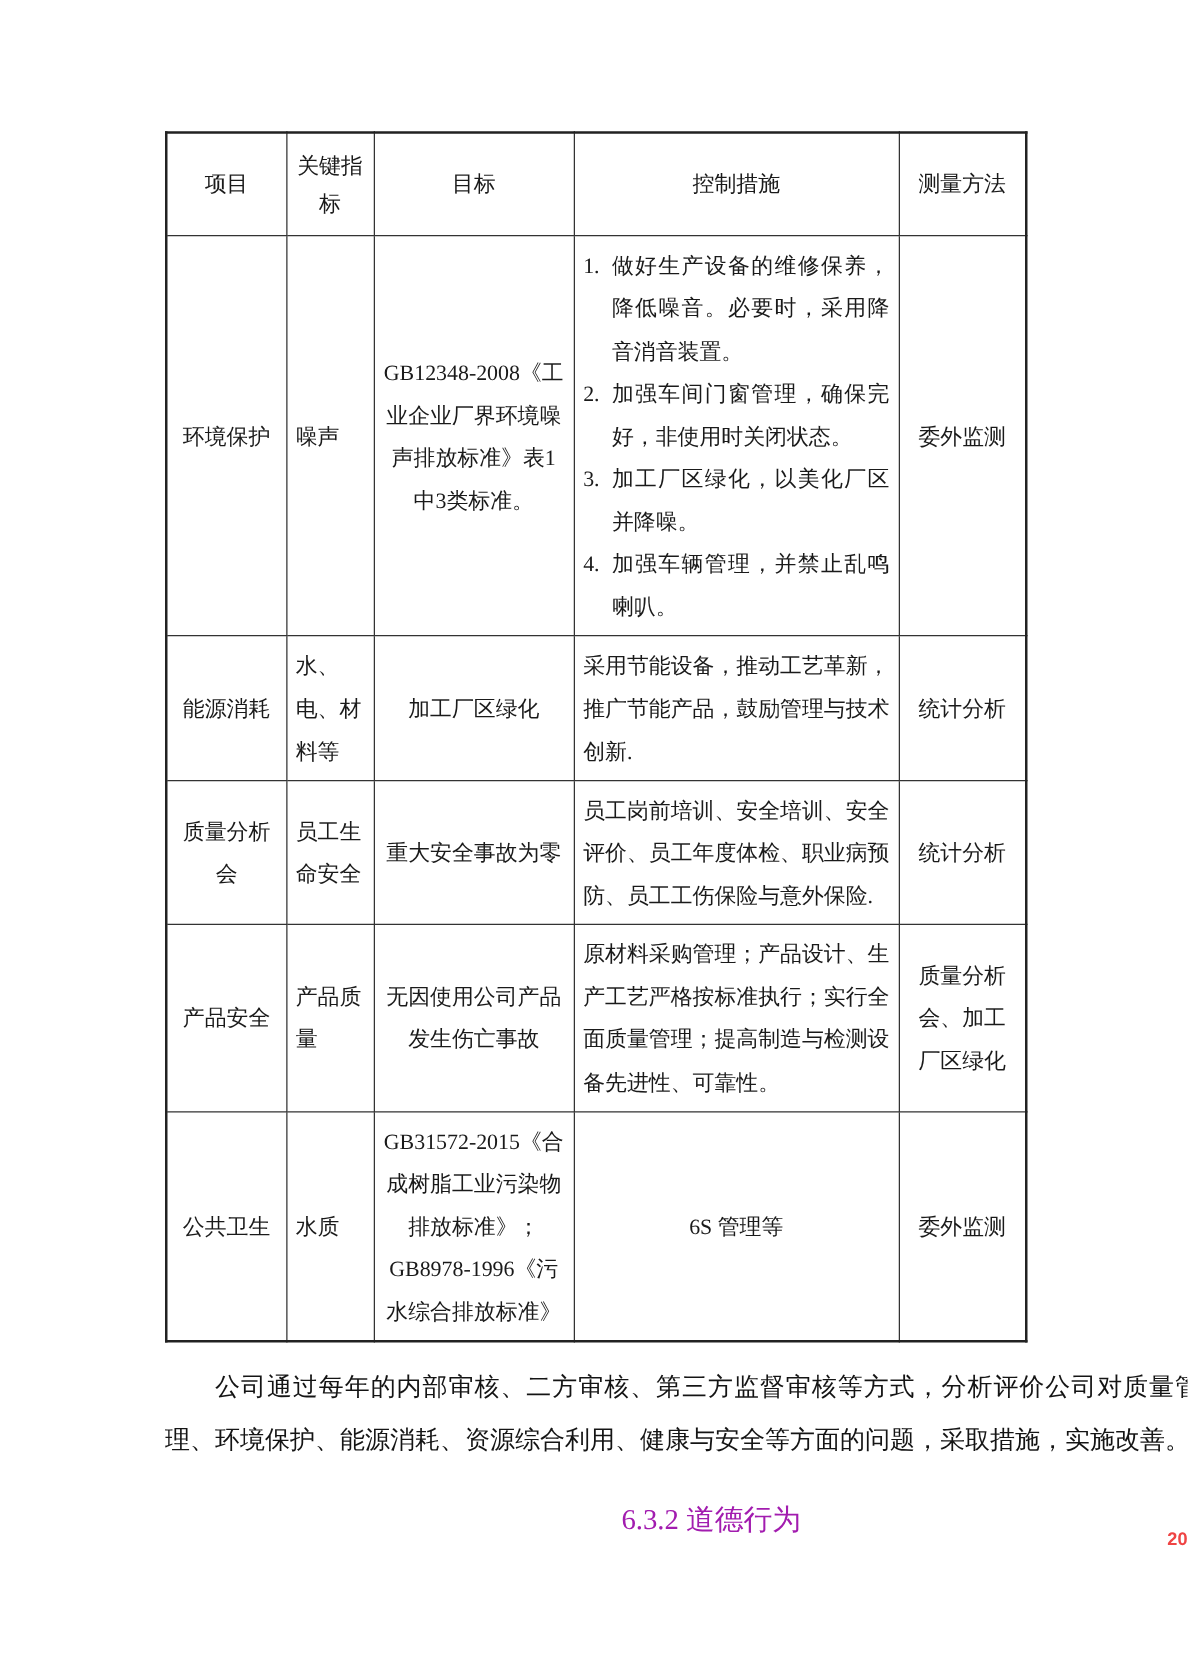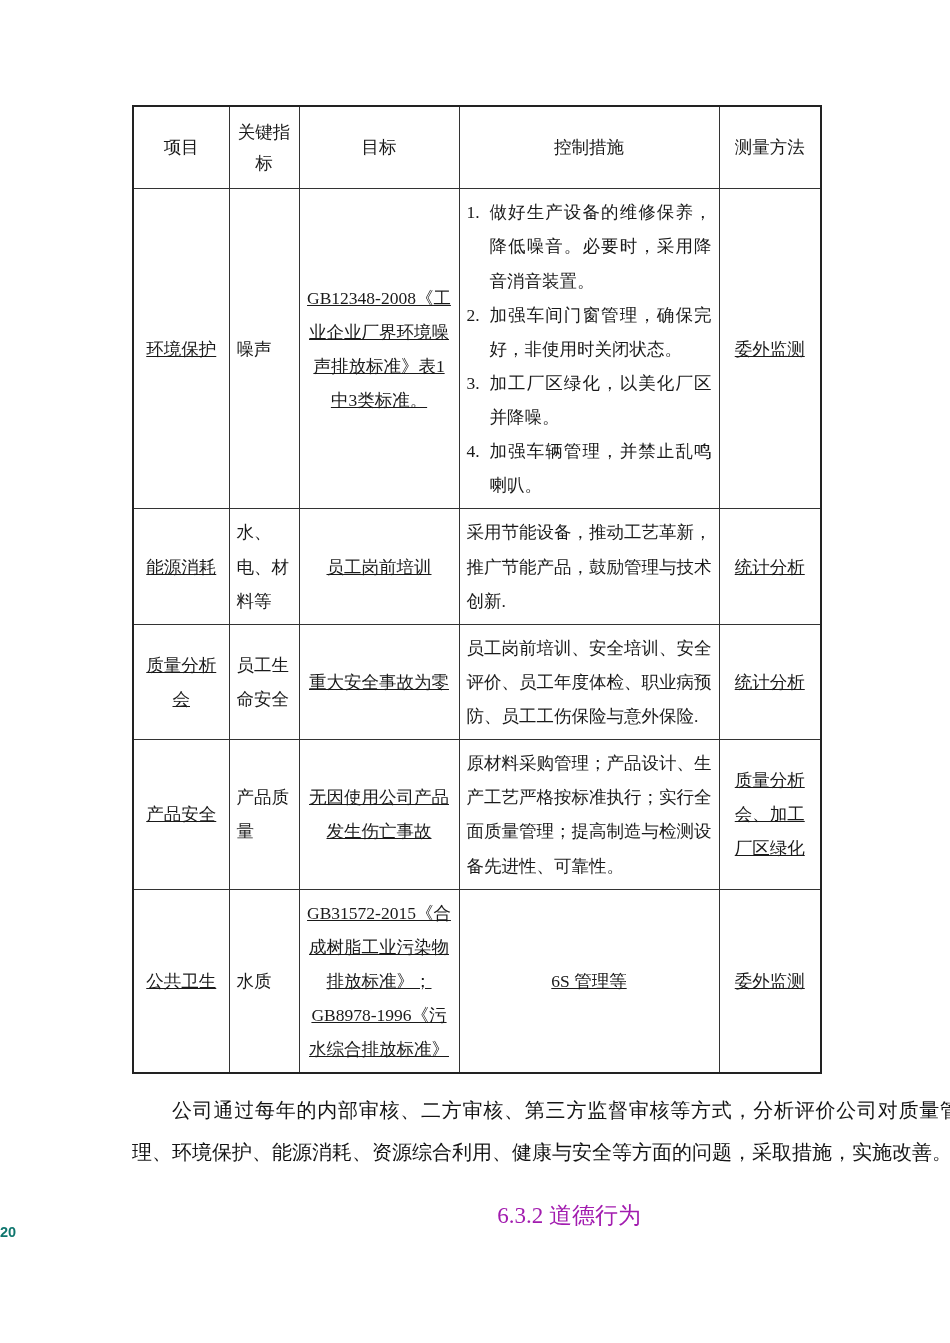--- a/index.html
+++ b/index.html
@@ -50,21 +50,21 @@
     padding-bottom: 10px;
     line-height: 1.75;
   }
   
   col.c1 { width: 96px; }
   col.c2 { width: 70px; }
   col.c3 { width: 160px; }
   col.c4 { width: 260px; }
   col.c5 { width: 102px; }
 
-  td.ctr { text-align: center; text-decoration: underline; }
+  td.ctr { text-align: center; }
   td.just { text-align: justify; text-align-last: left; }
   td.narrow-ctr { text-align: left; }
 
   
   ol.measures {
     margin: 0;
     padding: 0;
     list-style: none;
   }
   ol.measures li {
@@ -99,25 +99,25 @@
     line-height: 2.0;
     text-indent: 2em;
     color: #a21caf;
     text-align: center;
   }
   .pagenum {
     position: absolute;
     left: 0;
     top: 1224px;
     width: 950px;
-    text-align: left;
+    text-align: right;
     font-family: "Liberation Sans", sans-serif;
     font-size: 14.5px;
     font-weight: bold;
-    color: #0f766e;
+    color: #ef4444;
   }
 </style>
 </head>
 <body>
 
 <div class="page">
   <div class="content">
 
     <table class="kpi">
       <colgroup>
@@ -147,21 +147,21 @@
               <li><span class="num">3.</span><span>加工厂区绿化，以美化厂区并降噪。</span></li>
               <li><span class="num">4.</span><span>加强车辆管理，并禁止乱鸣喇叭。</span></li>
             </ol>
           </td>
           <td class="ctr">委外监测</td>
         </tr>
 
         <tr>
           <td class="ctr">能源消耗</td>
           <td class="narrow-ctr">水、电、材料等</td>
-          <td class="ctr">员工岗前培训</td>
+          <td class="ctr">加工厂区绿化</td>
           <td class="just">采用节能设备，推动工艺革新，推广节能产品，鼓励管理与技术创新.</td>
           <td class="ctr">统计分析</td>
         </tr>
 
         <tr>
           <td class="ctr">质量分析会</td>
           <td class="narrow-ctr">员工生命安全</td>
           <td class="ctr">重大安全事故为零</td>
           <td class="just">员工岗前培训、安全培训、安全评价、员工年度体检、职业病预防、员工工伤保险与意外保险.</td>
           <td class="ctr">统计分析</td>

